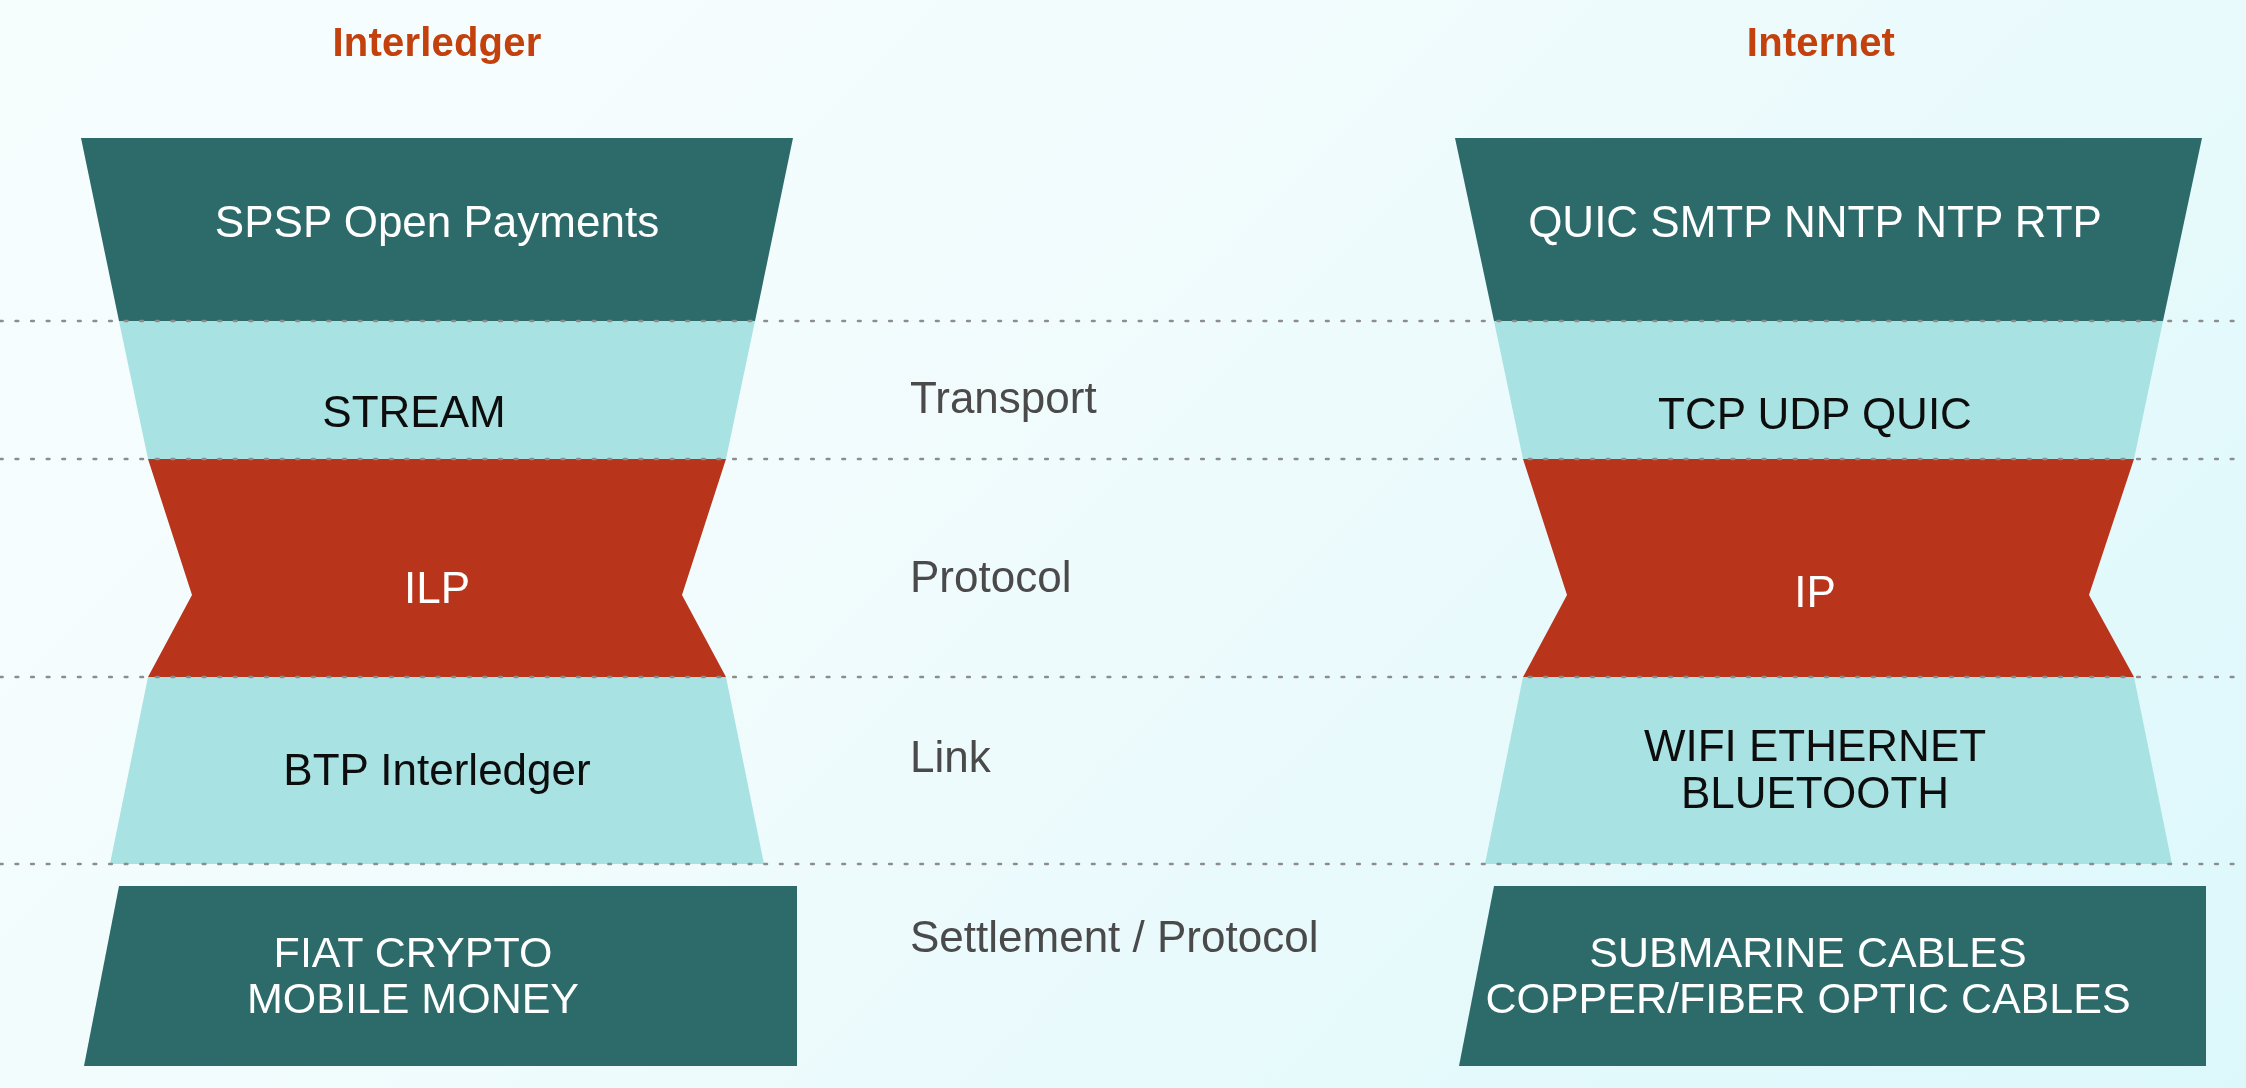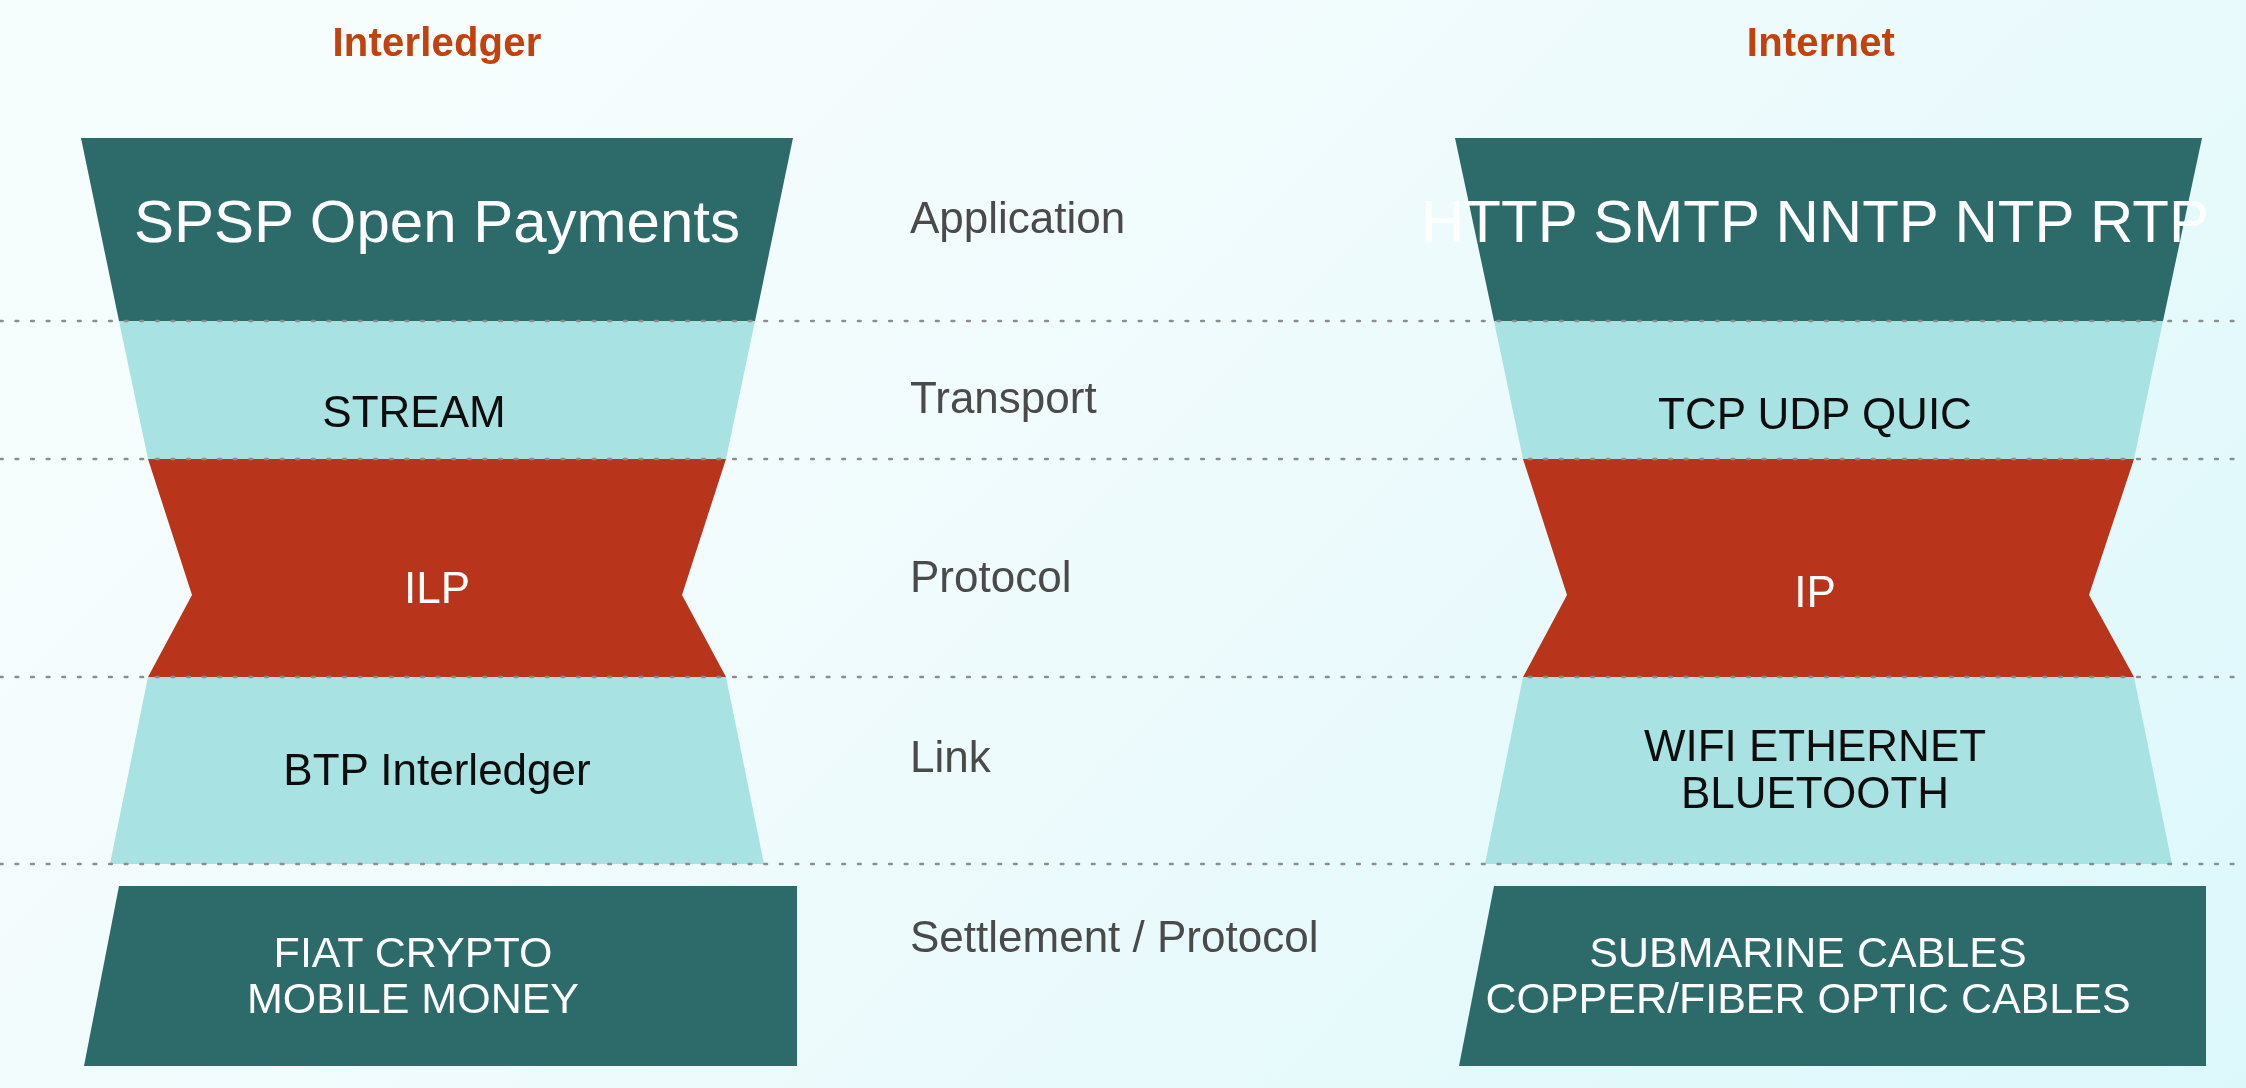--- a/index.html
+++ b/index.html
@@ -41,21 +41,21 @@
   .band-text{
     position:absolute;
     text-align:center;
     white-space:nowrap;
     transform:translate(-50%,-50%);
     line-height:1.06;
   }
   .band-text .ln{display:block;}
   .t-white{color:#ffffff;}
   .t-dark{color:#0d0d0d;}
-  .fs-app{font-size:60px;}
+  .fs-app{font-size:44px;}
   .fs-mid{font-size:44px;}
   .fs-small{font-size:43px;}
 </style>
 </head>
 <body>
 
 <div id="stage">
 
   <svg class="svg-layer" viewBox="0 0 2246 1088">
 
@@ -79,21 +79,20 @@
       <line x1="0" y1="321" x2="2246" y2="321"></line>
       <line x1="0" y1="459" x2="2246" y2="459"></line>
       <line x1="0" y1="677" x2="2246" y2="677"></line>
       <line x1="0" y1="864" x2="2246" y2="864"></line>
     </g>
   </svg>
 
   <div class="col-title" id="title-left">Interledger</div>
   <div class="col-title" id="title-right">Internet</div>
 
-  <div class="mid-label" style="top:218px;">Application</div>
   <div class="mid-label" style="top:398px;">Transport</div>
   <div class="mid-label" style="top:577px;">Protocol</div>
   <div class="mid-label" style="top:757px;">Link</div>
   <div class="mid-label" style="top:937px;">Settlement / Protocol</div>
 
   <div class="band-text t-white fs-app" style="left:437px;top:222px;">
     <span class="ln">SPSP   Open Payments</span>
   </div>
 
   <div class="band-text t-dark fs-mid" style="left:414px;top:412px;">
@@ -107,21 +106,21 @@
   <div class="band-text t-dark fs-mid" style="left:437px;top:770px;">
     <span class="ln">BTP  Interledger</span>
   </div>
 
   <div class="band-text t-white fs-small" style="left:413px;top:976px;">
     <span class="ln">FIAT   CRYPTO</span>
     <span class="ln">MOBILE MONEY</span>
   </div>
 
   <div class="band-text t-white fs-app" style="left:1815px;top:222px;">
-    <span class="ln">HTTP  SMTP  NNTP  NTP  RTP</span>
+    <span class="ln">QUIC  SMTP  NNTP  NTP  RTP</span>
   </div>
 
   <div class="band-text t-dark fs-mid" style="left:1815px;top:414px;">
     <span class="ln">TCP  UDP  QUIC</span>
   </div>
 
   <div class="band-text t-white fs-mid" style="left:1815px;top:592px;">
     <span class="ln">IP</span>
   </div>
 

